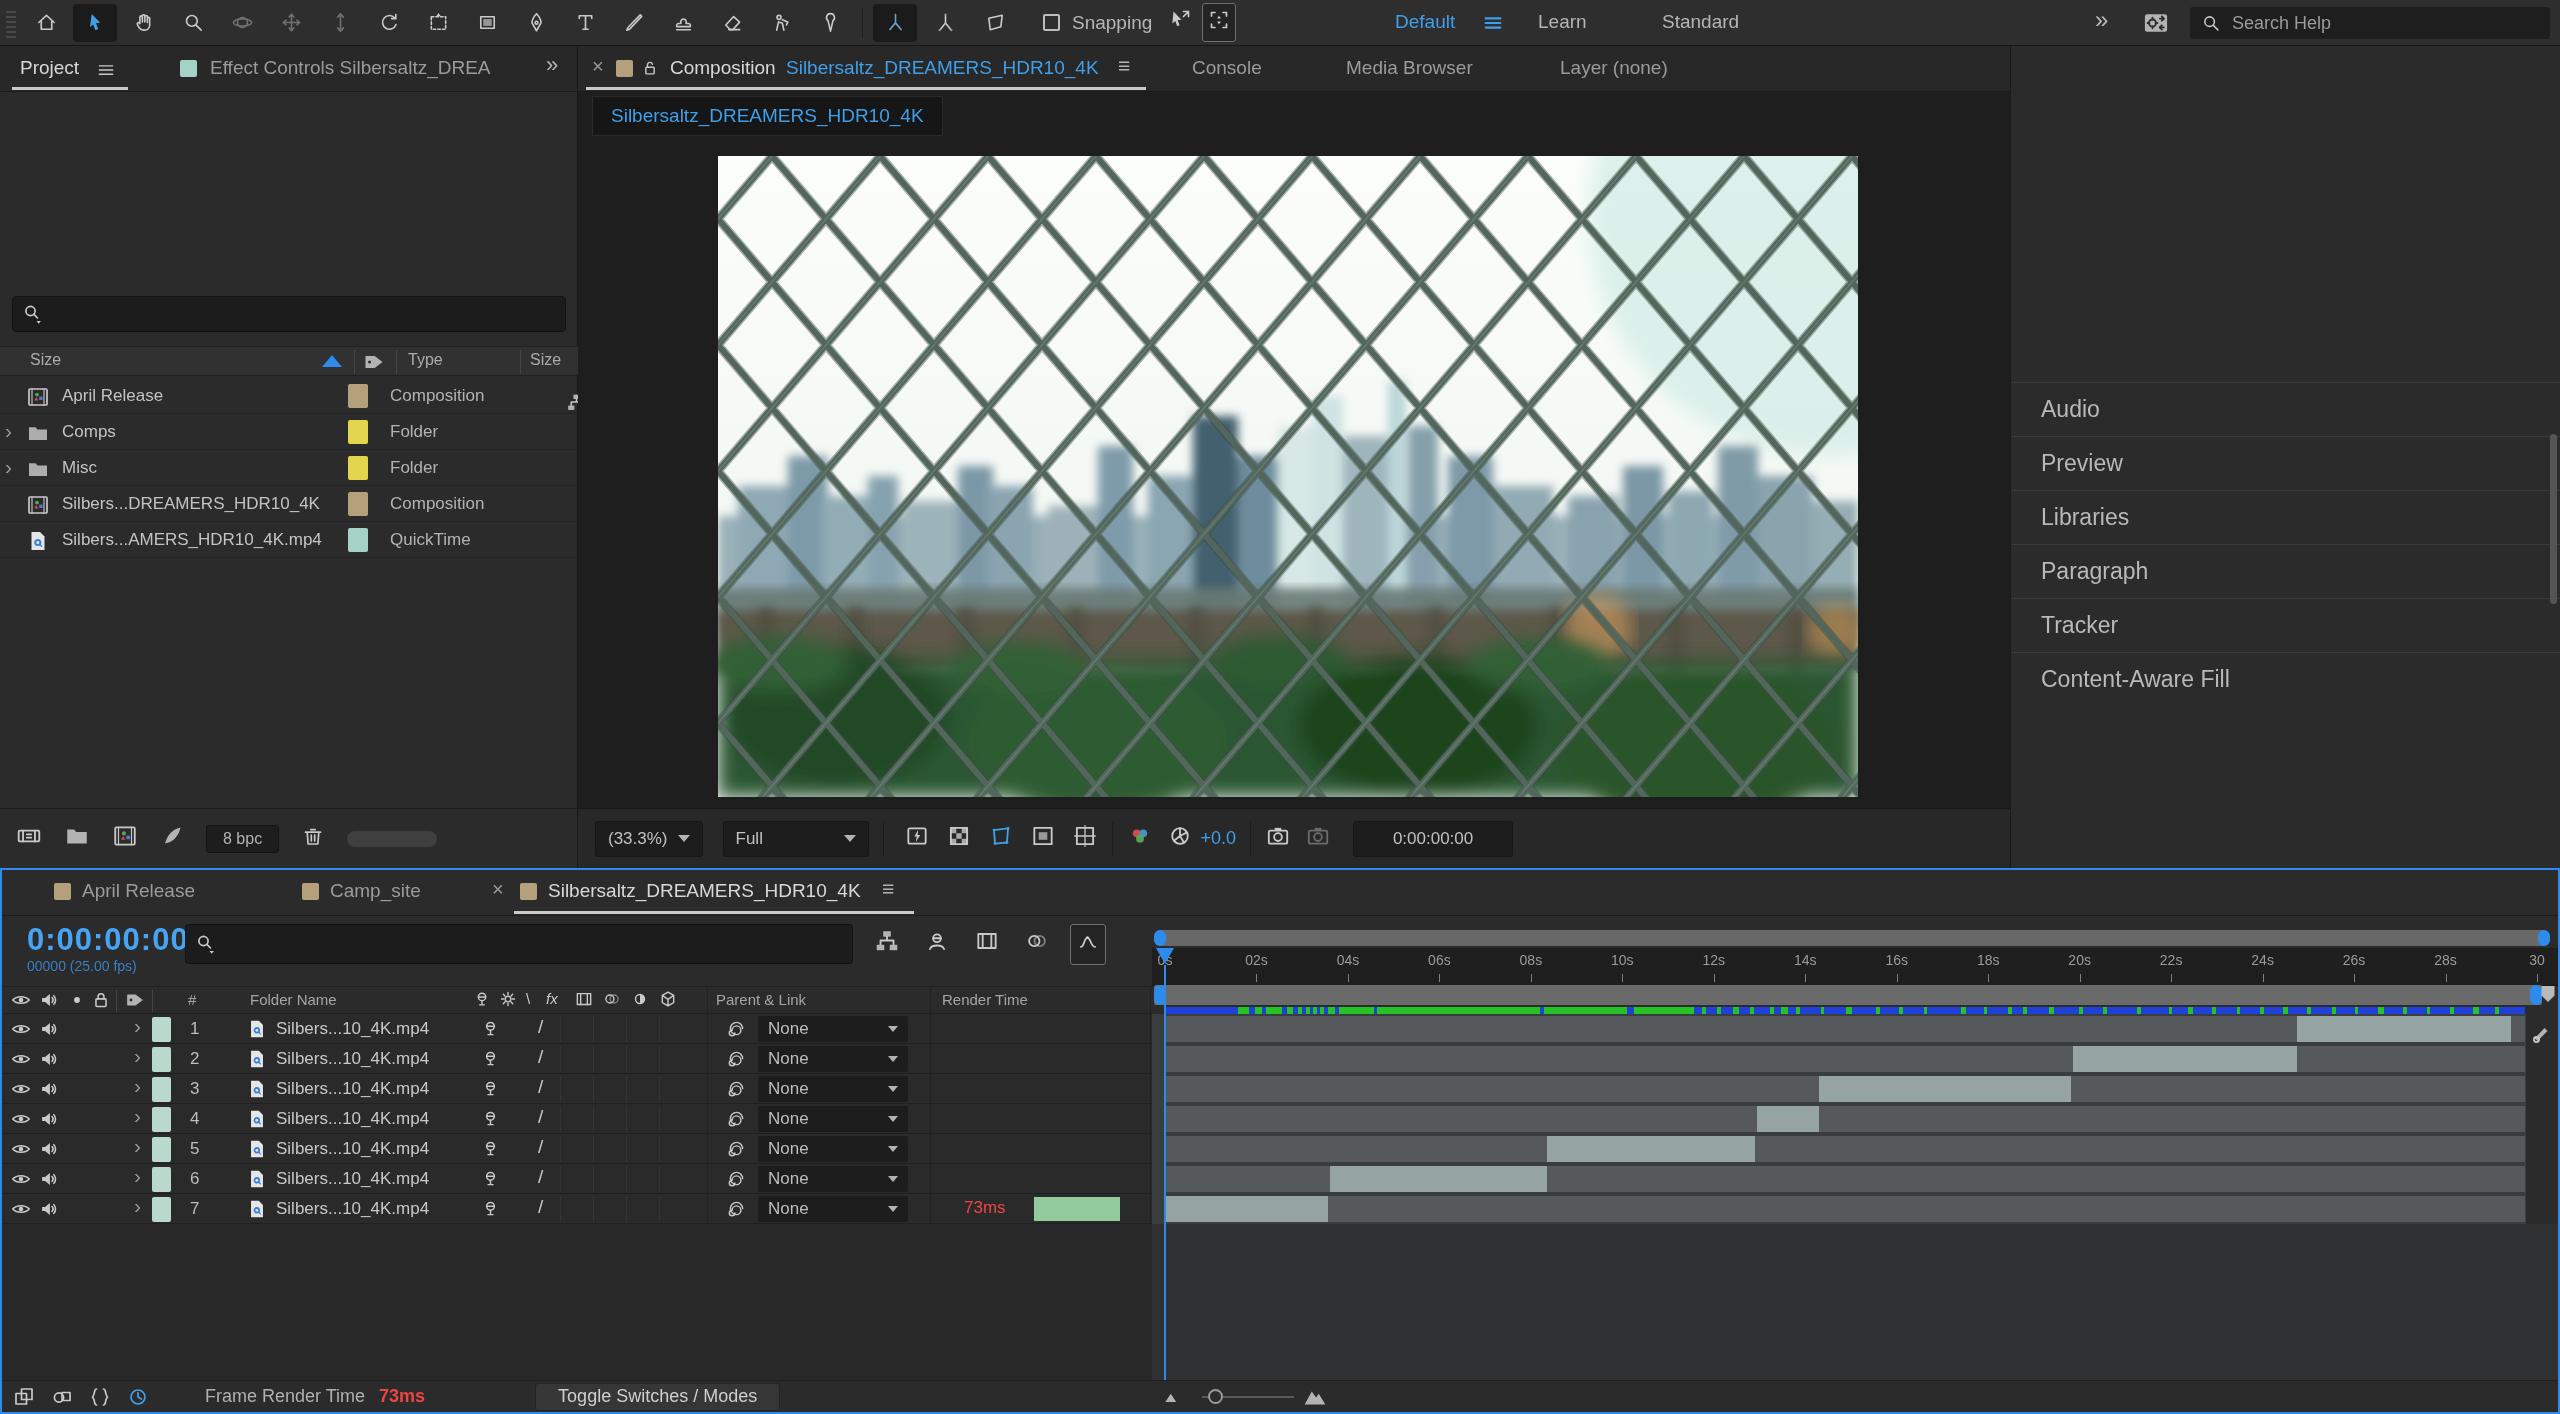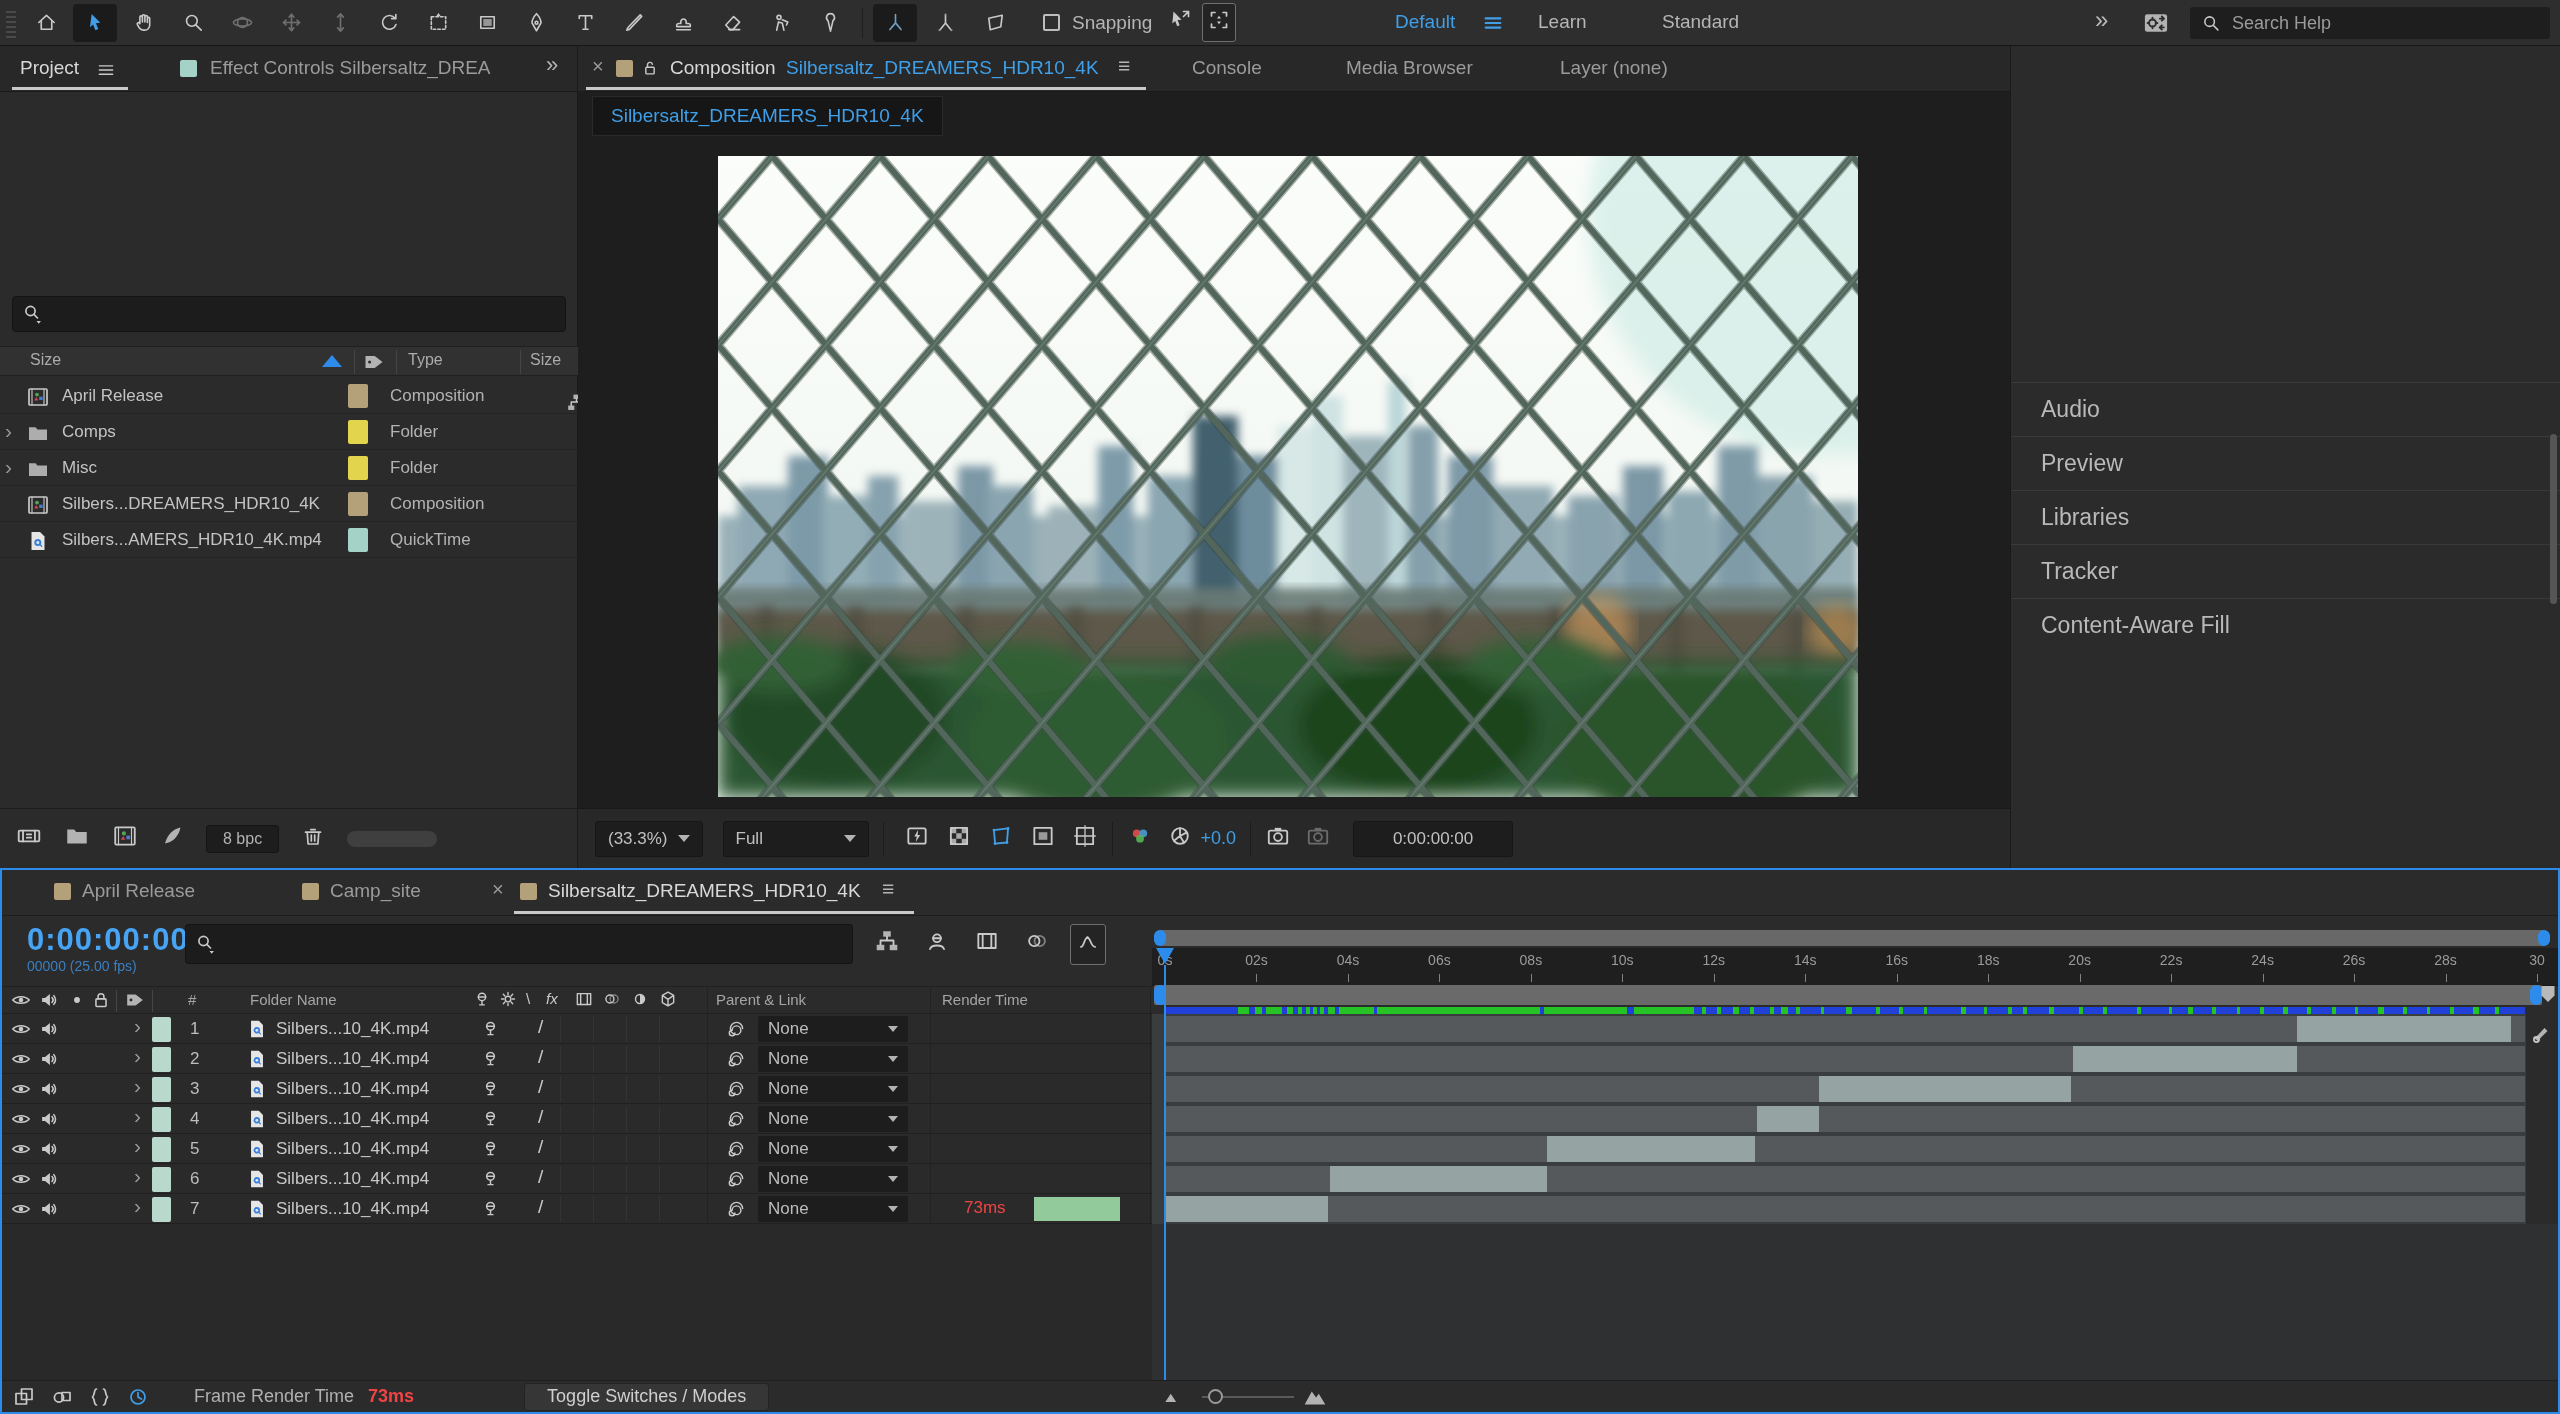--- a/index.html
+++ b/index.html
@@ -645,20 +645,23 @@
   <section id="sidebar">
     <div id="sb-items" style="position:absolute;left:0;top:336px;width:550px">
         <div class="sbitem">
           <span>Audio</span>
         </div>
         <div class="sbitem">
           <span>Preview</span>
         </div>
         <div class="sbitem">
           <span>Libraries</span>
+        </div>
+        <div class="sbitem">
+          <span>Paragraph</span>
         </div>
         <div class="sbitem">
           <span>Tracker</span>
         </div>
         <div class="sbitem">
           <span>Content-Aware Fill</span>
         </div>
       </div>
     <div id="sb-scroll"></div>
   </section>
@@ -1263,21 +1266,21 @@
           <svg viewBox="0 0 24 24" width="24" height="24">
             <path d="M8.5 4 C5.5 4 7.5 9 4.5 12 C7.5 15 5.5 20 8.5 20 M15.5 4 C18.5 4 16.5 9 19.5 12 C16.5 15 18.5 20 15.5 20"></path>
           </svg>
         </span>
       <span class="icon" style="margin-left:14px">
           <svg viewBox="0 0 24 24" width="24" height="24">
             <circle cx="12" cy="12" r="7" stroke="#3f9fe8"></circle>
             <path stroke="#3f9fe8" d="M12 7.5 V12 l3.4 2"></path>
           </svg>
         </span>
-      <span style="margin-left:44px">Frame Render Time</span>
+      <span style="margin-left:55px">Frame Render Time</span>
       <span class="greentext" style="margin-left:14px;font-weight:bold">73ms</span>
       <div id="toggle-chip" style="margin-left:110px">
           <span ind="statusbar.toggle_label">Toggle Switches / Modes</span>
         </div>
       <span class="icon abs" style="left:1160px;top:6px">
           <svg viewBox="0 0 24 24" width="20" height="20">
             <path fill="#b3b3b3" stroke="none" d="M4 18 L10.5 8 17 18 Z"></path>
           </svg>
         </span>
       <div id="zoomtrack"></div>

